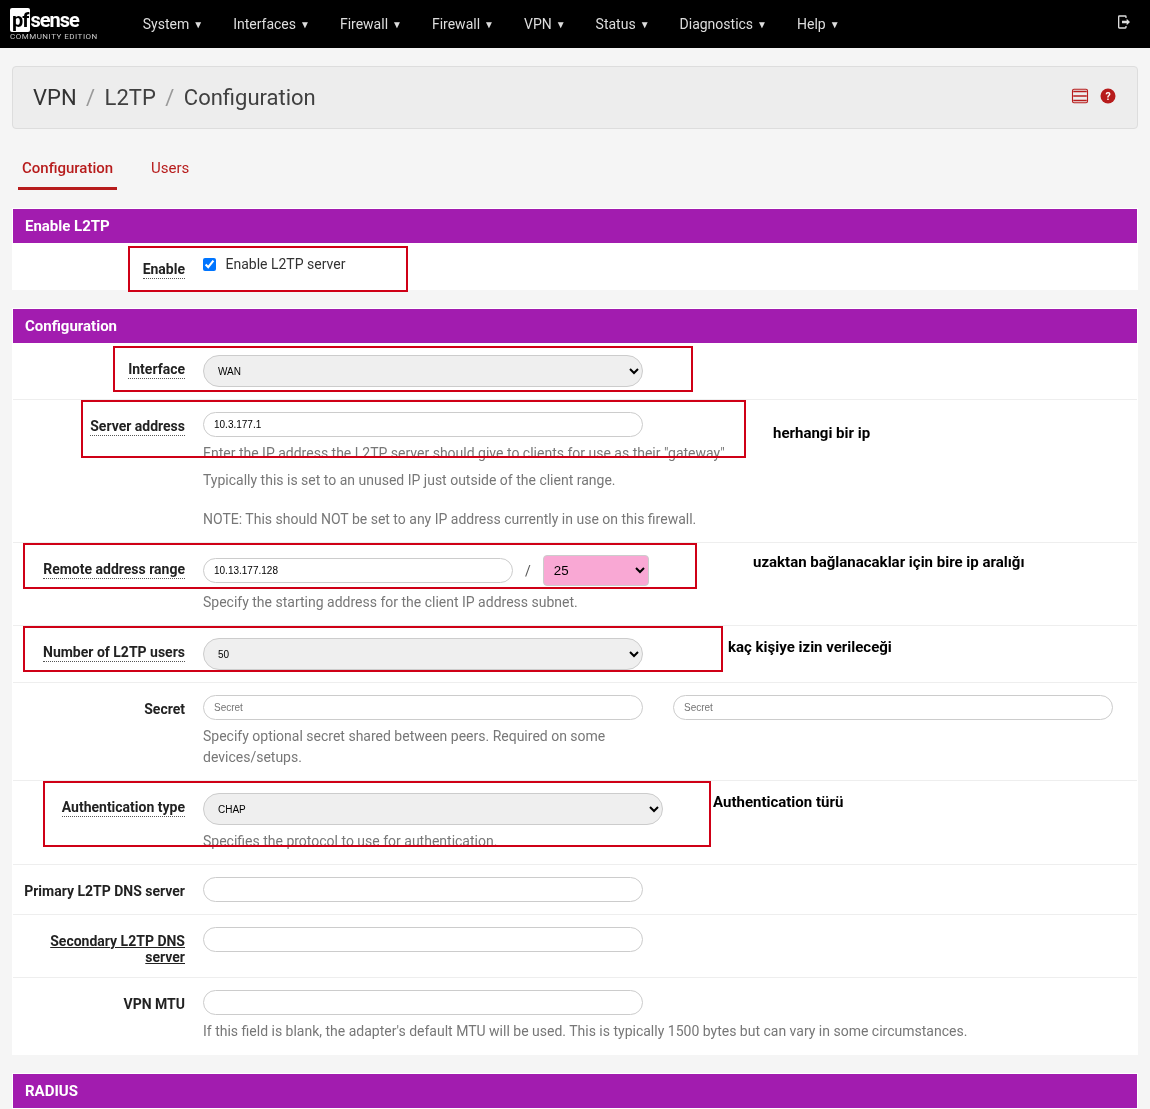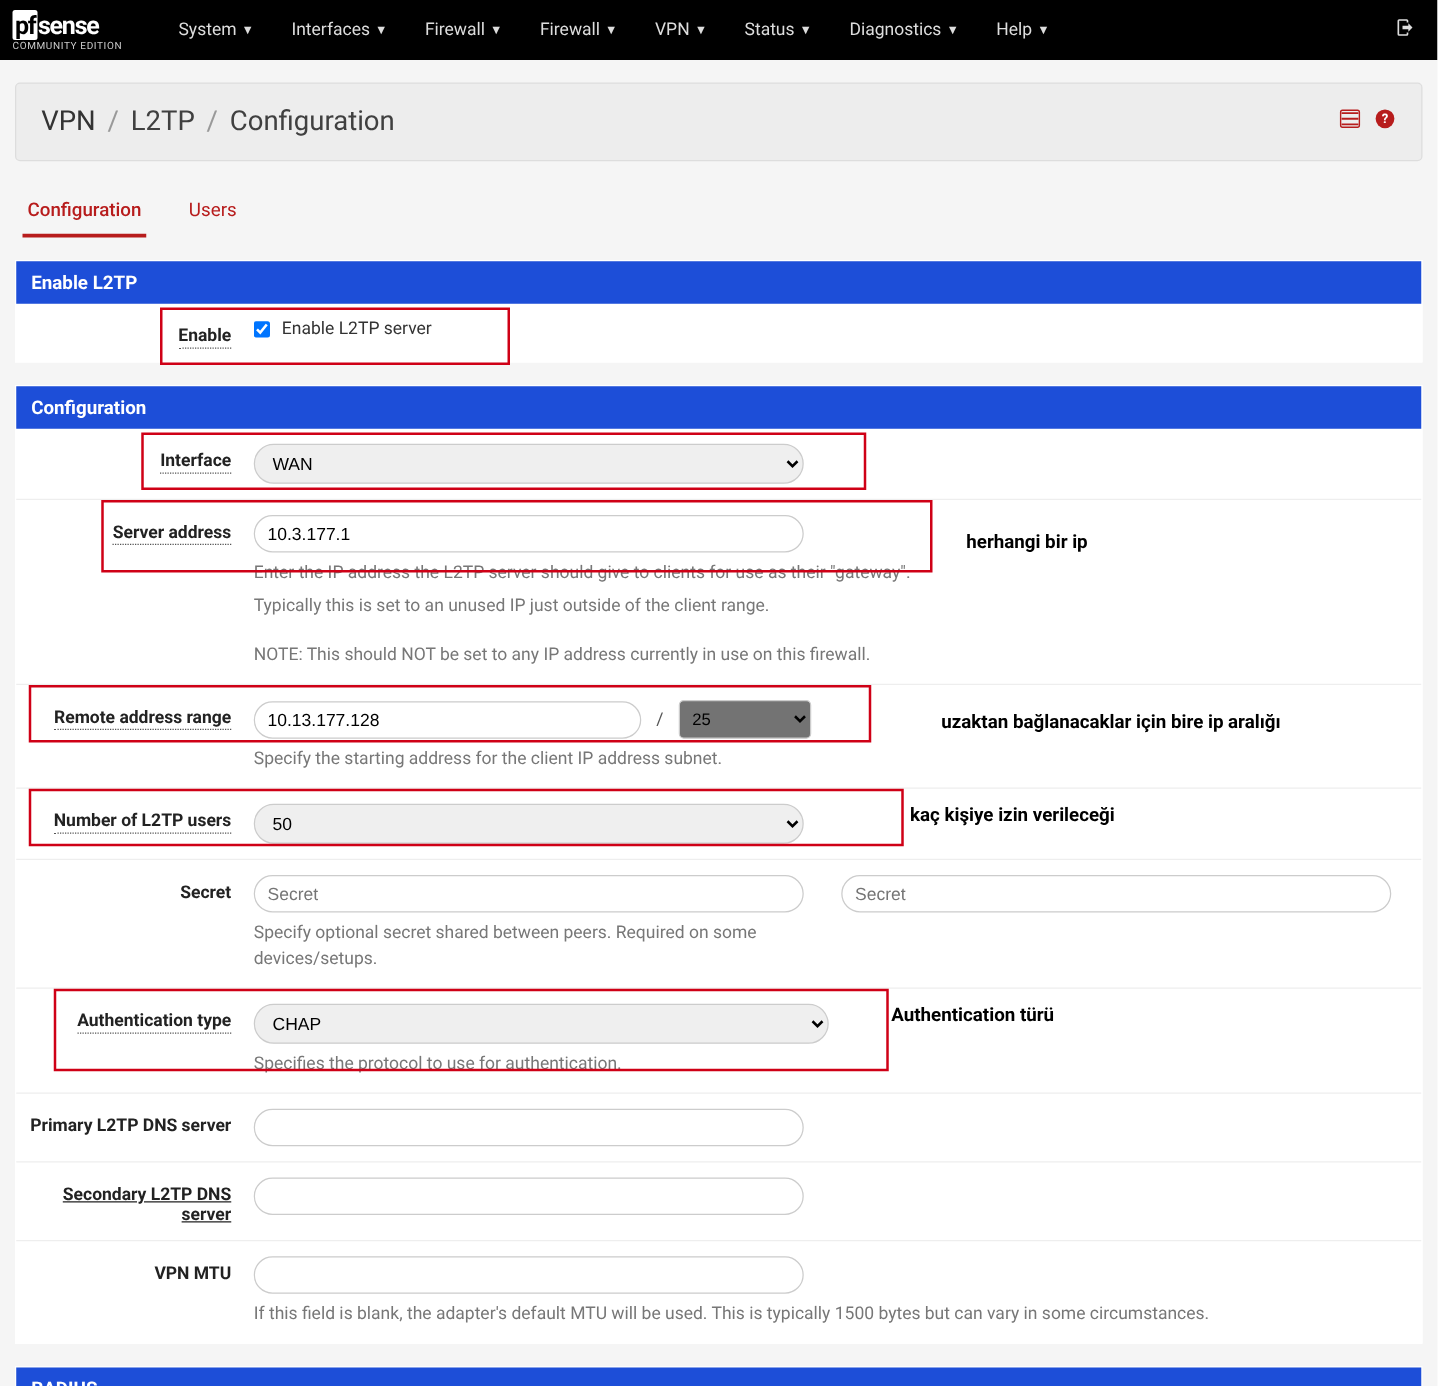--- a/index.html
+++ b/index.html
@@ -18,35 +18,35 @@
 .breadcrumb .current { color: #333; }
 .breadcrumb .sep { color: #999; margin: 0 4px; }
 .breadcrumb a { color: #404040; text-decoration: none; }
 .bc-spacer { flex: 1; }
 .bc-icons { display: flex; gap: 10px; color: #b71c1c; font-size: 18px; }
 .bc-icons span { cursor: pointer; }
 .tabs { display: flex; gap: 30px; margin: 20px 18px 0 18px; border-bottom: 0; }
 .tab { color: #b71c1c; padding: 10px 4px; cursor: pointer; font-size: 15px; }
 .tab.active { border-bottom: 3px solid #b71c1c; font-weight: 500; }
 .panel { margin: 18px 12px 0 12px; border: 1px solid #fff; background: #fff; border-radius: 0; position: relative; }
-.panel-header { background: #1d4ed8; color: #fff; padding: 8px 12px; font-weight: bold; font-size: 15px; }
+.panel-header { background: #a21caf; color: #fff; padding: 8px 12px; font-weight: bold; font-size: 15px; }
 .form-row { display: flex; align-items: flex-start; padding: 12px 10px; border-bottom: 1px solid #eee; position: relative; }
 .form-row:last-child { border-bottom: none; }
 .form-label { width: 180px; text-align: right; padding-right: 18px; padding-top: 6px; font-weight: bold; font-size: 14px; color: #222; }
 .form-label .lbl { border-bottom: 1px dotted #555; padding-bottom: 1px; }
 .form-body { flex: 1; }
 .form-help { color: #777; font-size: 14px; margin-top: 6px; line-height: 1.5; }
-.form-control { width: 440px; padding: 6px 10px; border: 1px solid #ccc; border-radius: 16px; font-size: 14px; background: #fff; }
+.form-control { width: 440px; padding: 6px 10px; border: 1px solid #ccc; border-radius: 16px; font-size: 10px; background: #fff; }
 select.form-control { background: #efefef; height: 32px; }
 input[type="checkbox"] { margin-right: 6px; vertical-align: middle; }
 .checkbox-label { vertical-align: middle; }
 .inline-group { display: flex; align-items: center; gap: 10px; }
 .inline-group input.form-control { width: 310px; }
 .inline-group .slash { color: #555; padding: 0 2px; }
-.inline-group select { width: 106px; padding: 6px; border: 1px solid #ccc; border-radius: 4px; background: #737373; }
+.inline-group select { width: 106px; padding: 6px; border: 1px solid #ccc; border-radius: 4px; background: #f9a8d4; }
 .secret-row .secret-inputs { display: flex; gap: 30px; }
 .secret-row .secret-inputs input { width: 440px; }
 .secret-row .help-pair { display: flex; gap: 30px; }
 .secret-row .help-pair > div { width: 440px; }
 .annotation { position: absolute; color: #000000; font-weight: bold; font-size: 15px; }
 .redbox { position: absolute; border: 2px solid #cf0016; pointer-events: none; }
 .main-wrap { position: relative; padding-bottom: 30px; }
 </style>
 </head>
 <body>
@@ -167,21 +167,21 @@
     <div class="form-label"><span class="lbl">Remote address range</span></div>
     <div class="form-body">
       <div class="inline-group">
         <input class="form-control" value="10.13.177.128" style="">
         <span class="slash">/</span>
         <select><option>25</option></select>
       </div>
       <div class="form-help">Specify the starting address for the client IP address subnet.</div>
     </div>
     <div class="redbox" style="left:10px; top:0px; width:674px; height:46px;"></div>
-    <div class="annotation" style="left:740px; top:20px;">uzaktan bağlanacaklar için bire ip aralığı</div>
+    <div class="annotation" style="left:740px; top:10px;">uzaktan bağlanacaklar için bire ip aralığı</div>
   </div>
 
   <div class="form-row">
     <div class="form-label"><span class="lbl">Number of L2TP users</span></div>
     <div class="form-body">
       <select class="form-control"><option>50</option></select>
     </div>
     <div class="redbox" style="left:10px; top:0px; width:700px; height:46px;"></div>
     <div class="annotation" style="left:715px; top:12px;">kaç kişiye izin verileceği</div>
   </div>

